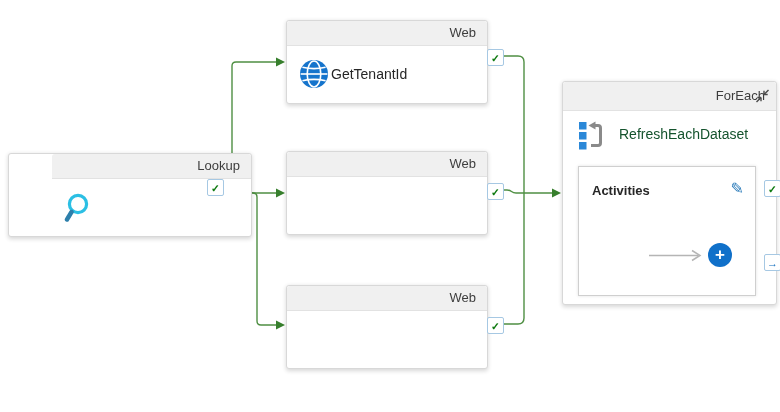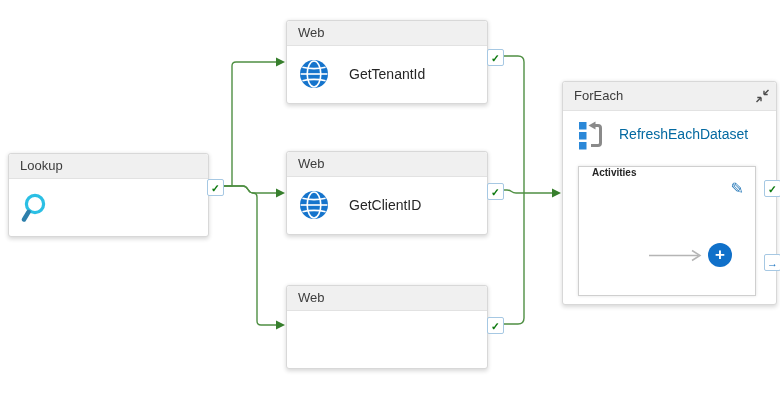--- a/index.html
+++ b/index.html
@@ -5,24 +5,24 @@
   html,body{margin:0;padding:0;background:#fff;}
   .canvas{position:relative;width:780px;height:412px;background:#ffffff;overflow:hidden;
           font-family:"Liberation Sans",sans-serif;}
   svg{display:block;}
   .wires{position:absolute;left:0;top:0;pointer-events:none;}
 
   
   .node{position:absolute;background:#fff;border:1px solid #d8d8d8;border-radius:3px;
         box-shadow:0 1.5px 4px rgba(0,0,0,.16);}
   .node-header{height:24px;line-height:24px;background:#f0f0f0;border-bottom:1px solid #e2e2e2;
-        border-radius:3px 3px 0 0;padding:0 11px;font-size:13px;color:#3d3d3d;}
-  .node-body{display:flex;align-items:center;gap:20px;padding-left:12px;height:56px;
+        border-radius:3px 3px 0 0;padding:0 11px;font-size:13px;color:#3d3d3d;text-align:right;}
+  .node-body{display:flex;align-items:center;gap:2px;padding-left:12px;height:56px;
         font-size:14px;color:#262626;}
-  .n-lookup{left:8px;top:153px;width:199px;height:82px;}
+  .n-lookup{left:8px;top:153px;width:199px;height:82px;padding-left:43px;}
   .n-web1{left:286px;top:20px;width:200px;height:82px;}
   .n-web2{left:286px;top:151px;width:200px;height:82px;}
   .n-web3{left:286px;top:285px;width:200px;height:82px;}
   .n-foreach{left:562px;top:81px;width:213px;height:222px;}
   .n-foreach .node-header{height:28px;line-height:28px;position:relative;}
 
   
   .badge{position:absolute;width:15px;height:15px;background:#fff;border:1px solid #a6c8e3;
         border-radius:2px;display:flex;align-items:center;justify-content:center;
         font-size:10.5px;font-weight:bold;}
@@ -30,25 +30,25 @@
   .badge.port{color:#0f6cbd;font-size:11px;}
   .b-lookup{left:207px;top:179px;}
   .b-web1{left:487px;top:49px;}
   .b-web2{left:487px;top:183px;}
   .b-web3{left:487px;top:317px;}
   .b-fe-check{left:764px;top:180px;}
   .b-fe-port{left:764px;top:254px;}
 
   
   .fe-icon{position:absolute;left:16px;top:39px;}
-  .fe-name{position:absolute;left:56px;top:44px;font-size:14px;color:#0369a1;}
+  .fe-name{position:absolute;left:56px;top:44px;font-size:14px;color:#14532d;}
   .collapse{position:absolute;right:6px;top:7px;}
   .activities-panel{position:absolute;left:15px;top:84px;width:176px;height:128px;background:#fff;
         border:1px solid #cfcfcf;box-shadow:0 0 3px rgba(0,0,0,.12);}
-  .panel-title{position:absolute;left:13px;top:0;font-size:10px;font-weight:600;color:#262626;}
+  .panel-title{position:absolute;left:13px;top:16px;font-size:13px;font-weight:600;color:#262626;}
   .edit-pencil{position:absolute;right:11px;top:14px;font-size:16px;color:#2a7ab9;
         transform:rotate(0deg);cursor:pointer;line-height:16px;}
   .ifdep{position:absolute;left:20px;top:55px;width:52px;}
   .ifdep .lbl{font-size:9px;line-height:11px;color:#3d3d3d;margin-top:4px;}
   .flow-arrow{position:absolute;left:70px;top:82px;}
   .add-btn{position:absolute;left:129px;top:76px;width:24px;height:24px;border-radius:50%;
         background:#1070c9;color:#fff;display:flex;align-items:center;justify-content:center;
         font-size:17px;font-weight:bold;cursor:pointer;line-height:24px;}
 </style>
 </head>
@@ -110,32 +110,20 @@
         </g>
       </svg>
       <span>GetTenantId</span>
     </div>
   </div>
 
   <div class="node n-web2">
     <div class="node-header">
       <span>Web</span>
     </div>
-    <div class="node-body">
-      <svg width="30" height="30" viewBox="0 0 30 30">
-        <circle cx="15" cy="15" r="14" fill="#1574cc"></circle>
-        <g stroke="#fff" stroke-width="1.6" fill="none">
-          <ellipse cx="15" cy="15" rx="6.8" ry="13"></ellipse>
-          <path d="M1.6 15 H28.4"></path>
-          <path d="M3.4 8.2 Q15 11 26.6 8.2"></path>
-          <path d="M3.4 21.8 Q15 19 26.6 21.8"></path>
-        </g>
-      </svg>
-      <span>GetClientID</span>
-    </div>
   </div>
 
   <div class="node n-web3">
     <div class="node-header">
       <span>Web</span>
     </div>
   </div>
 
   <div class="node n-foreach">
     <div class="node-header">

